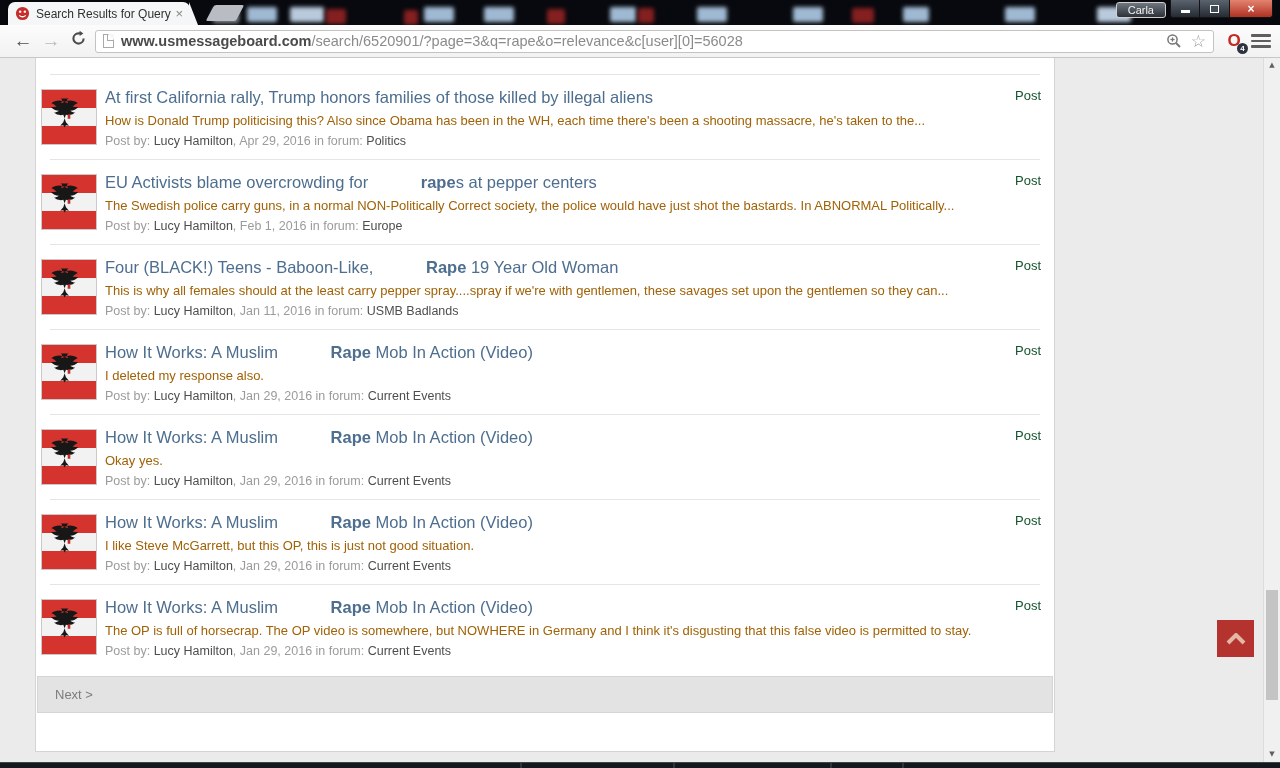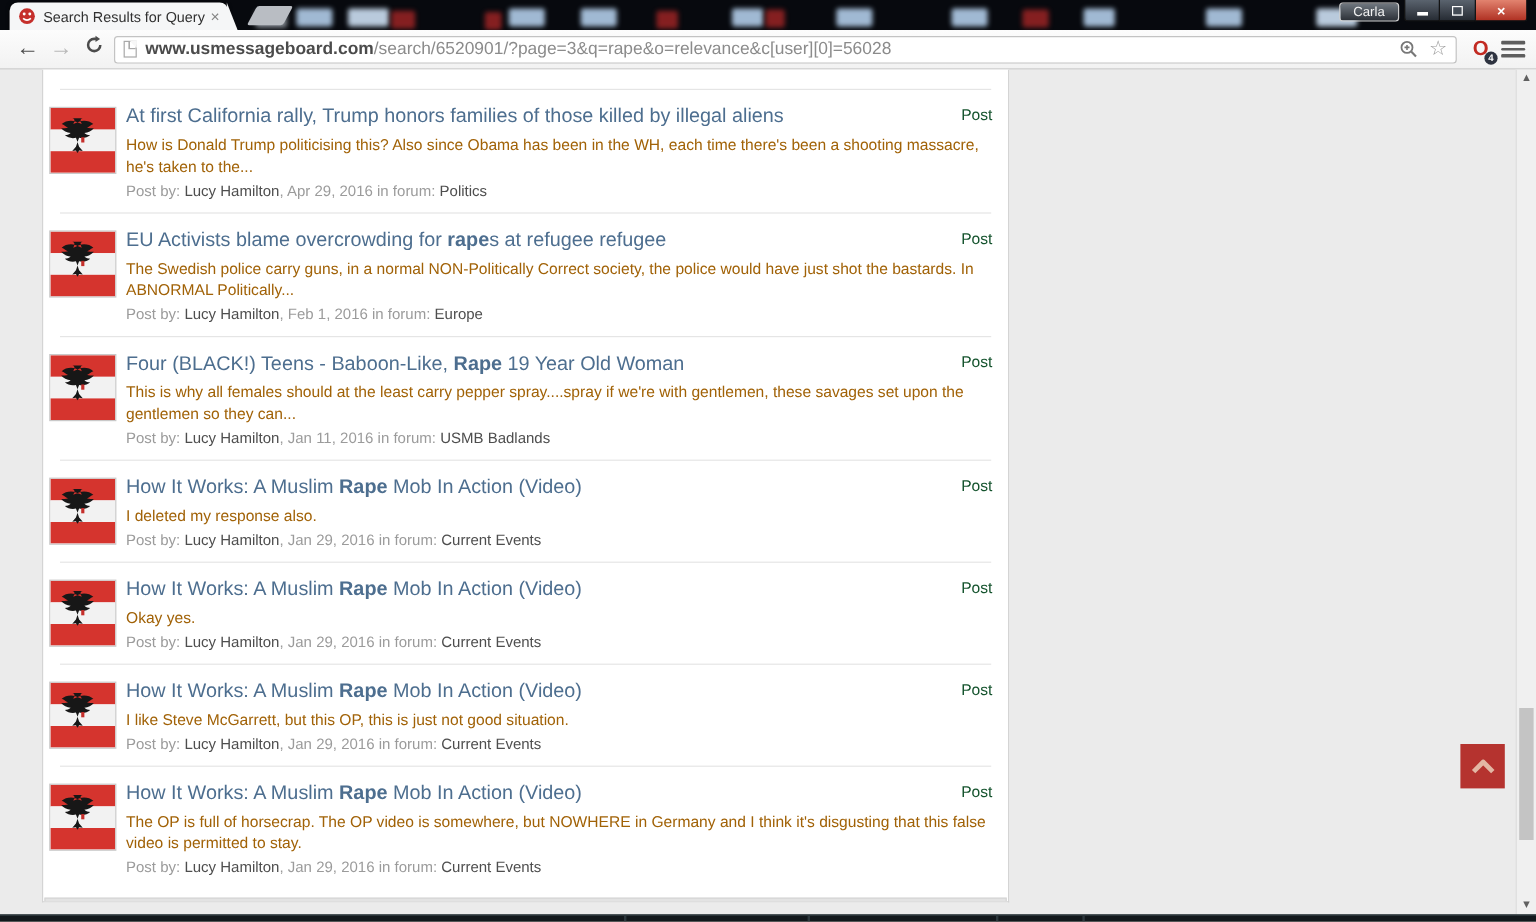--- a/index.html
+++ b/index.html
@@ -59,37 +59,37 @@
   .star { font-family:"DejaVu Sans",sans-serif; font-size:17px; color:#9a9a9a; line-height:17px; cursor:default; }
   .ext-ic { position:relative; width:26px; text-align:center; font-size:17px; font-weight:bold; color:#c22a22;
             margin-right:4px; cursor:default; }
   .ext-badge { position:absolute; right:-1px; bottom:-3px; min-width:11px; height:11px; line-height:11px;
             background:#2e3340; color:#fff; font-size:8px; font-weight:bold; border-radius:6px; padding:0 2px; }
   .menu-ic { width:20px; height:14px; display:flex; flex-direction:column; justify-content:space-between; cursor:default; }
   .menu-ic span { height:2.6px; background:#5e5e5e; border-radius:1px; }
 
   
   .page { position:absolute; top:58px; left:0; right:0; bottom:6px; background:#ebebeb; }
-  .panel { position:absolute; left:35px; top:0; width:806px; bottom:10px; background:#fff;
+  .panel { position:absolute; left:35px; top:0; width:1020px; bottom:10px; background:#fff;
            border:1px solid #d4d4d4; border-top:none; overflow:hidden; }
   .panel-top-gap { height:16px; }
   .divider { height:1px; background:#e5e5e5; margin:0 14px; }
 
   .row { position:relative; display:flex; padding:11px 10px 9px 3px; }
   .avatar { position:relative; width:56px; height:56px; border:1px solid #c9c9c9; flex:none;
             margin:3px 8px 0 2px; overflow:hidden; background:#fff; cursor:pointer; }
   .avatar .st { position:absolute; left:0; right:0; }
   .avatar .st.r1 { top:0; height:34%; background:#d5342e; }
   .avatar .st.w  { top:34%; height:32%; background:#f2f2f2; }
   .avatar .st.r2 { top:66%; height:34%; background:#d5342e; }
   .avatar svg { position:absolute; left:50%; top:50%; width:44px; height:44px; transform:translate(-50%,-50%); }
 
   .rbody { flex:1; min-width:0; }
   .rtitle { font-size:16.5px; line-height:22px; color:#4d6e8f; margin-bottom:4px; padding-right:55px; cursor:pointer; }
-  .rtitle b { font-weight:bold; }
+  .rtitle b { font-weight:bold;margin-left:48px; }
   .rsnippet { font-size:13px; line-height:18px; color:#a16207; margin-bottom:3px; padding-right:4px; }
   .rmeta { font-size:12.5px; line-height:17px; color:#9b9b9b; }
   .rmeta .val { color:#4e4e4e; cursor:pointer; }
   .rtype { position:absolute; right:13px; top:13px; font-size:13px; color:#14532d; }
 
   .footer-bar { margin:7px 1px 0 1px; height:37px; background:#e3e3e3; border:1px solid #d5d5d5;
                 display:flex; align-items:center; justify-content:space-between; padding:0 13px;
                 font-size:13px; color:#7c7c7c; }
   .next-btn { color:#7c7c7c; cursor:pointer; padding:8px 4px; }
 
@@ -222,21 +222,21 @@
       <div class="avatar">
         <div class="st r1"></div>
         <div class="st w"></div>
         <div class="st r2"></div>
         <svg viewBox="0 0 100 100">
           <path fill="#171717" d="M50 8c-3 0-5 3-4 6l2 5-12-5C28 11 16 13 10 19c5 1 7 5 12 7-4 1-9 1-13 1 4 5 11 8 18 9-3 3-7 4-11 4 5 5 14 7 21 5l3 8-3 9-7 8 7-1 3 5 3-5 7 1-7-8-3-9 3-8c7 2 16 0 21-5-4 0-8-1-11-4 7-1 14-4 18-9-4 0-9 0-13-1 5-2 7-6 12-7-6-6-18-8-26-5l-12 5 2-5c1-3-1-6-4-6z"></path>
           <rect x="47" y="44" width="6" height="10" fill="#c52f2b"></rect>
         </svg>
       </div>
       <div class="rbody">
-        <div class="rtitle"><span>EU Activists blame overcrowding for </span><b>rape</b><span>s at refugee refugee</span></div>
+        <div class="rtitle"><span>EU Activists blame overcrowding for </span><b>rape</b><span>s at pepper centers</span></div>
         <div class="rsnippet">The Swedish police carry guns, in a normal NON-Politically Correct society, the police would have just shot the bastards. In ABNORMAL Politically...</div>
         <div class="rmeta">
           <span class="lbl-postby">Post by:</span>
           <span class="val author"> Lucy Hamilton</span><span class="sep">, </span><span class="date">Feb 1, 2016 </span>
           <span class="lbl-inforum">in forum:</span>
           <span class="val forum"> Europe</span>
         </div>
       </div>
       <div class="rtype">Post</div>
     </div>

